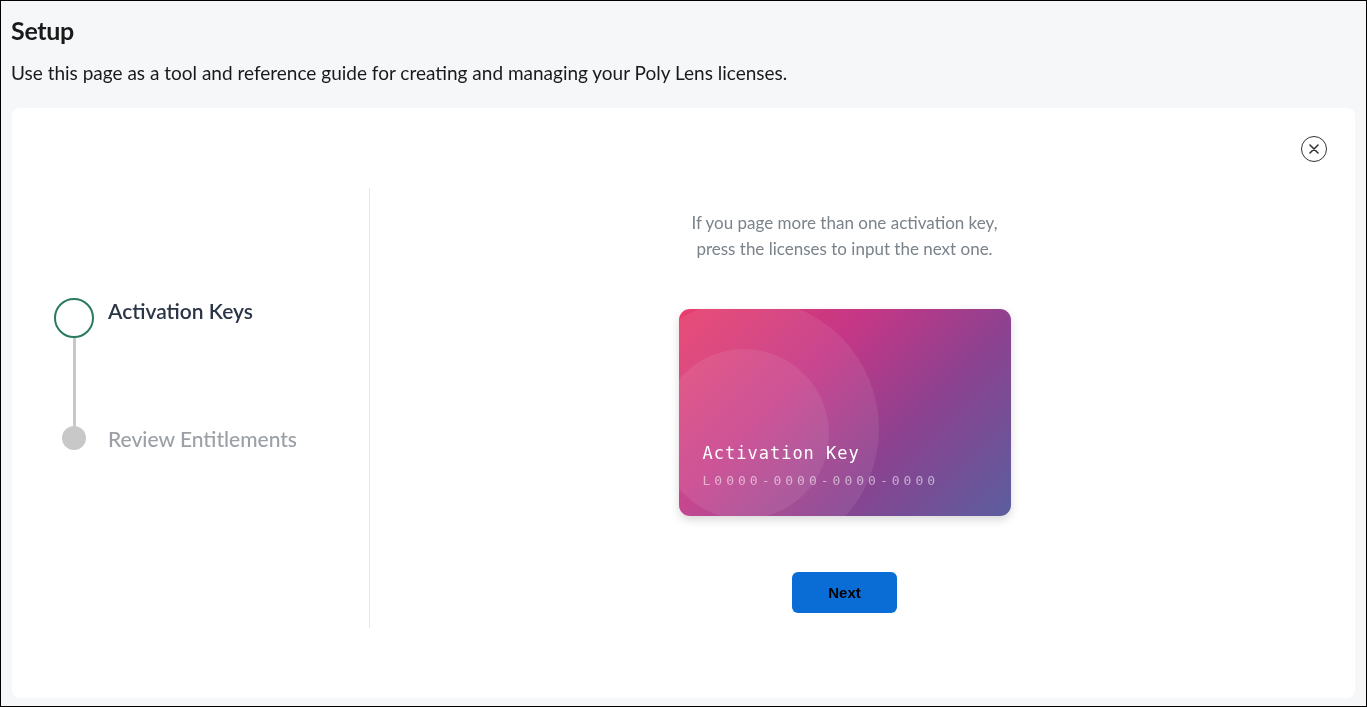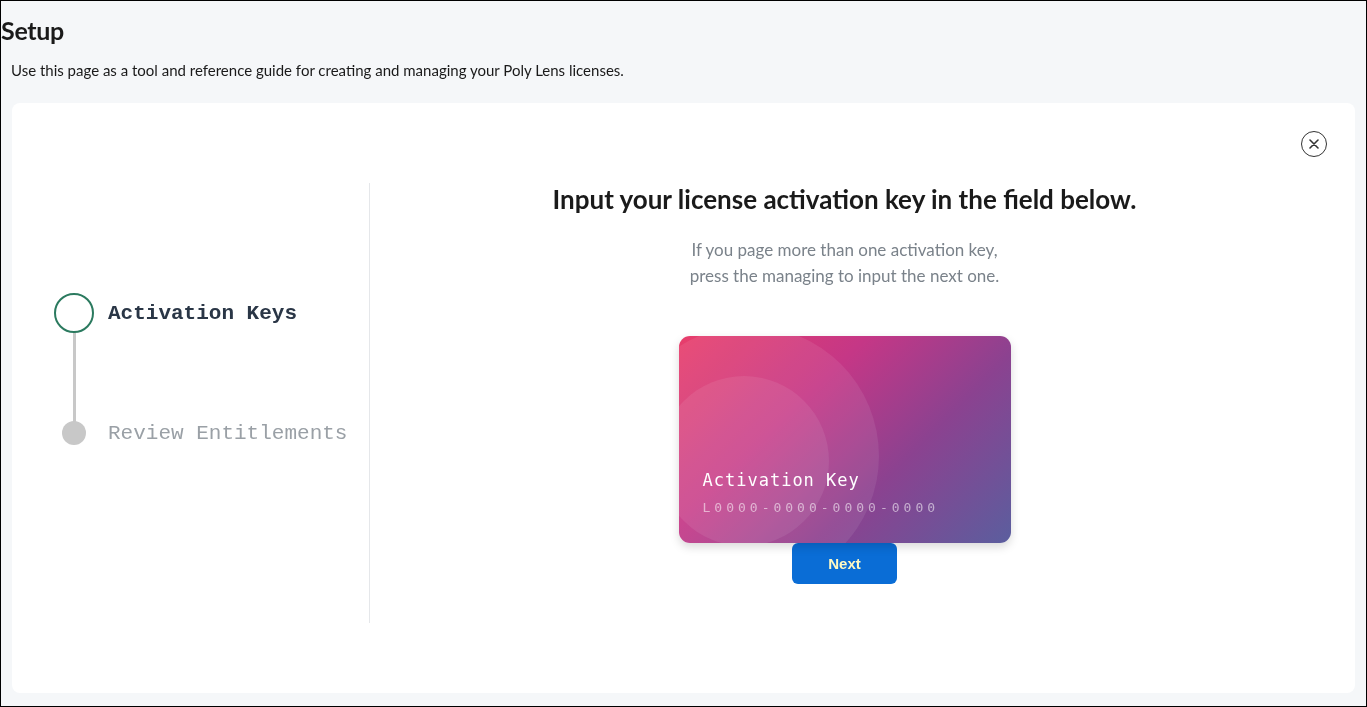--- a/index.html
+++ b/index.html
@@ -10,31 +10,31 @@
     body {
       font-family: -apple-system, BlinkMacSystemFont, "Segoe UI", "Lato", sans-serif;
       background: #f5f7f9;
       color: #1a1a1a;
       width: 1367px;
       height: 707px;
       border: 1px solid #000;
       position: relative;
     }
     .page-header {
-      padding: 14px 10px 6px 0;
+      padding: 14px 10px 6px 10px;
     }
     .page-title {
       font-size: 25px;
       font-weight: 700;
       color: #1a1a1a;
       letter-spacing: -0.3px;
     }
     .page-description {
       padding: 10px 10px 16px 10px;
-      font-size: 15px;
+      font-size: 19px;
       color: #1a1a1a;
       font-weight: 400;
     }
     .card {
       background: #fff;
       margin: 8px 11px 0 11px;
       border-radius: 8px;
       padding: 32px 36px 32px 42px;
       position: relative;
       min-height: 590px;
@@ -68,23 +68,21 @@
       display: flex;
       margin-top: 48px;
     }
     .stepper {
       width: 315px;
       padding-top: 110px;
       position: relative;
     }
     .step {
       display: flex;
-      align-items: center;
-      position: relative;
-      font-family: Liberation Mono, monospace;
+      position: relative;
     }
     .step-bullet {
       width: 40px;
       height: 40px;
       border-radius: 50%;
       flex-shrink: 0;
       margin-right: 14px;
       position: relative;
       z-index: 2;
       background: #fff;
@@ -203,22 +201,23 @@
       font-weight: 400;
       position: relative;
       z-index: 3;
       width: 100%;
     }
     .lic-input::placeholder {
       color: rgba(255,255,255,0.55);
       letter-spacing: 4px;
     }
     .next-btn {
+      margin-top: 56px;
       background: #0a6dd6;
-      color: #fef9c3;
+      color: #000000;
       border: none;
       border-radius: 6px;
       padding: 12px 36px;
       font-size: 15px;
       font-weight: 600;
       cursor: pointer;
     }
   </style>
 </head>
 <body>
@@ -245,24 +244,23 @@
       </div>
       <div class="step" style="margin-top:88px;">
         <div class="step-bullet inactive-solid"></div>
         <div class="step-label inactive">Review Entitlements</div>
       </div>
     </div>
 
     <div class="divider"></div>
 
     <div class="main-pane">
-      <h2 class="main-heading">Input your license activation key in the field below.</h2>
       <div class="main-sub">
         <span>If you page more than one activation key,</span><br>
-        <span>press the managing to input the next one.</span>
+        <span>press the licenses to input the next one.</span>
       </div>
 
       <div class="license-card">
         <div class="lic-label">Activation Key</div>
         <input type="text" class="lic-input" placeholder="L0000-0000-0000-0000" style="">
       </div>
 
       <button class="next-btn">Next</button>
     </div>
   </div>

